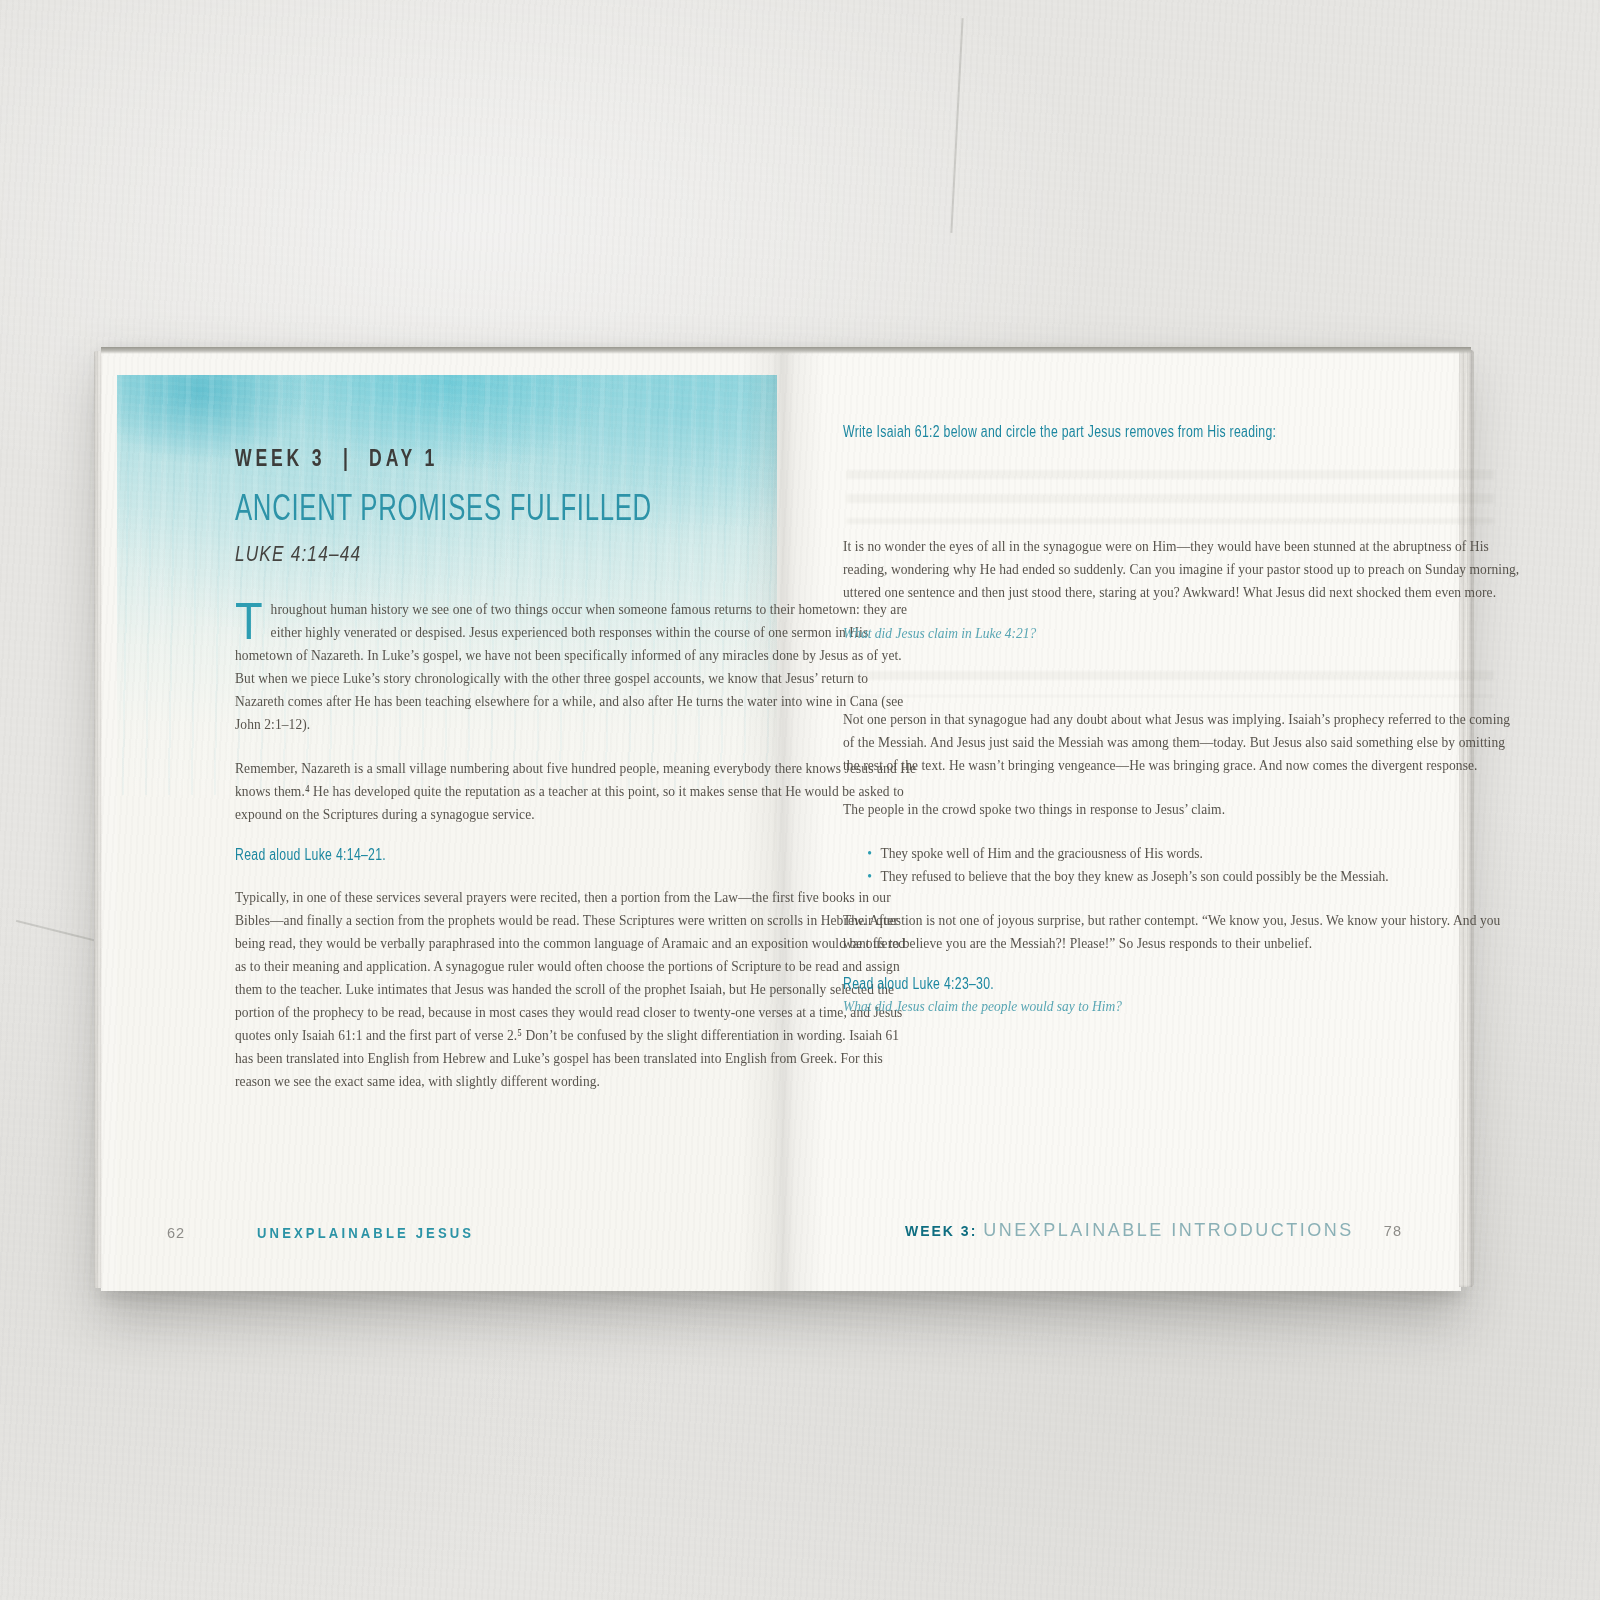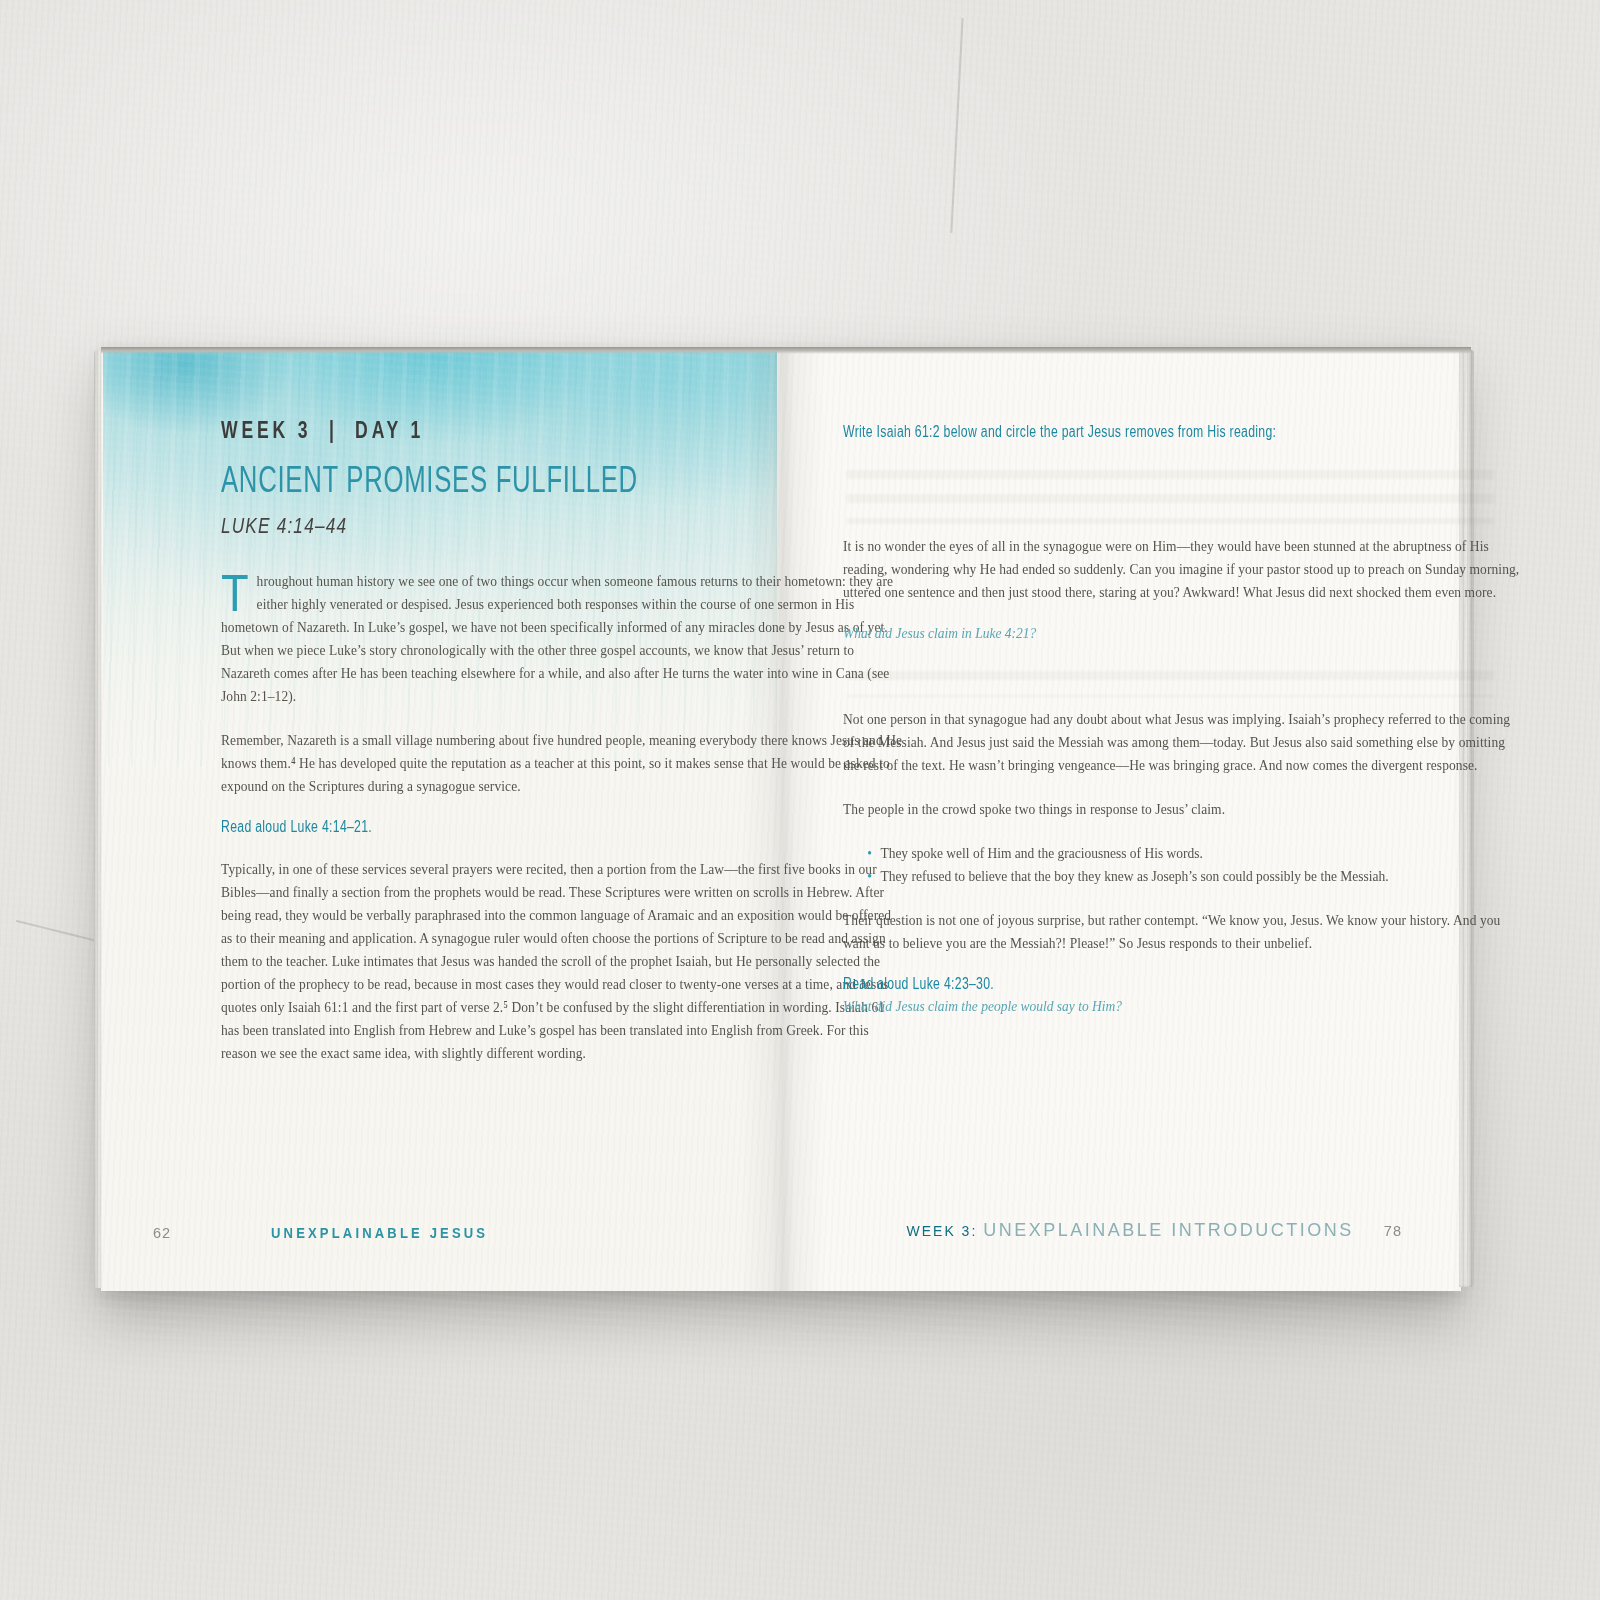--- a/index.html
+++ b/index.html
@@ -34,21 +34,21 @@
     box-shadow:inset -2px 0 3px rgba(0,0,0,.14);}
   .edge-left{position:absolute;top:4px;bottom:3px;left:-7px;width:8px;border-radius:2px 0 0 2px;
     background:
       repeating-linear-gradient(to right, rgba(0,0,0,.05) 0 1px, transparent 1px 3px),
       linear-gradient(to left,#f1efeb 0,#dddbd6 70%,#cfcdc8 100%);}
   .gutter{position:absolute;top:0;bottom:0;left:640px;width:84px;z-index:5;pointer-events:none;
     background:linear-gradient(to right, rgba(86,84,78,0) 0%, rgba(86,84,78,.06) 36%,
       rgba(86,84,78,.15) 50%, rgba(86,84,78,.06) 64%, rgba(86,84,78,0) 100%);}
 
   .page{position:absolute;top:0;bottom:0;}
-  .page.left{left:2px;width:683px;background:#f7f6f1;}
+  .page.left{left:16px;width:683px;background:#f7f6f1;margin-top:28px;}
   .page.right{right:7px;width:677px;background:#faf9f5;}
 
   
   .wash{position:absolute;left:0;right:0;top:0;height:420px;pointer-events:none;
     background:
       radial-gradient(150px 100px at 12% 4%, rgba(42,168,192,.50), rgba(42,168,192,0) 72%),
       radial-gradient(240px 130px at 48% 2%, rgba(66,188,208,.48), rgba(66,188,208,0) 70%),
       radial-gradient(320px 170px at 82% 8%, rgba(110,202,216,.42), rgba(110,202,216,0) 74%),
       radial-gradient(300px 210px at 30% 26%, rgba(140,211,220,.30), rgba(140,211,220,0) 76%),
       radial-gradient(380px 240px at 70% 34%, rgba(165,221,226,.22), rgba(165,221,226,0) 78%),
@@ -91,26 +91,26 @@
 
   .gap-lg{height:72px;}
   .gap-md{height:44px;}
   .ghost{position:relative;}
   .ghost::before{content:"";position:absolute;left:4px;right:30px;top:8px;bottom:10px;
     background:repeating-linear-gradient(to bottom, rgba(122,120,113,.06) 0 9px, transparent 9px 24px);
     filter:blur(1px);}
 
   
   .footer{position:absolute;bottom:50px;font-family:"Liberation Sans",sans-serif;z-index:4;}
-  .left .footer{left:50px;display:flex;align-items:baseline;gap:100px;}
+  .left .footer{left:50px;display:flex;align-items:baseline;gap:72px;}
   .right .footer{right:52px;display:flex;align-items:baseline;}
   .pagenum{font-size:14.5px;color:#8d8c88;letter-spacing:1px;}
   .booktitle{font-size:14.5px;font-weight:700;color:#2b93a6;letter-spacing:3.5px;
     transform:scaleX(.9);transform-origin:left;}
-  .weeklabel{font-size:14px;font-weight:400;color:#0f6e81;letter-spacing:2px;margin-right:6px;}
+  .weeklabel{font-size:14px;font-weight:700;color:#0f6e81;letter-spacing:2px;margin-right:6px;}
   .sectiontitle{font-size:18px;color:#8ab0b6;letter-spacing:2.5px;margin-right:30px;}
 </style>
 </head>
 <body>
 
 <div class="wall">
   <div class="crack crack1"></div>
   <div class="crack crack2"></div>
 
   <div class="book">

